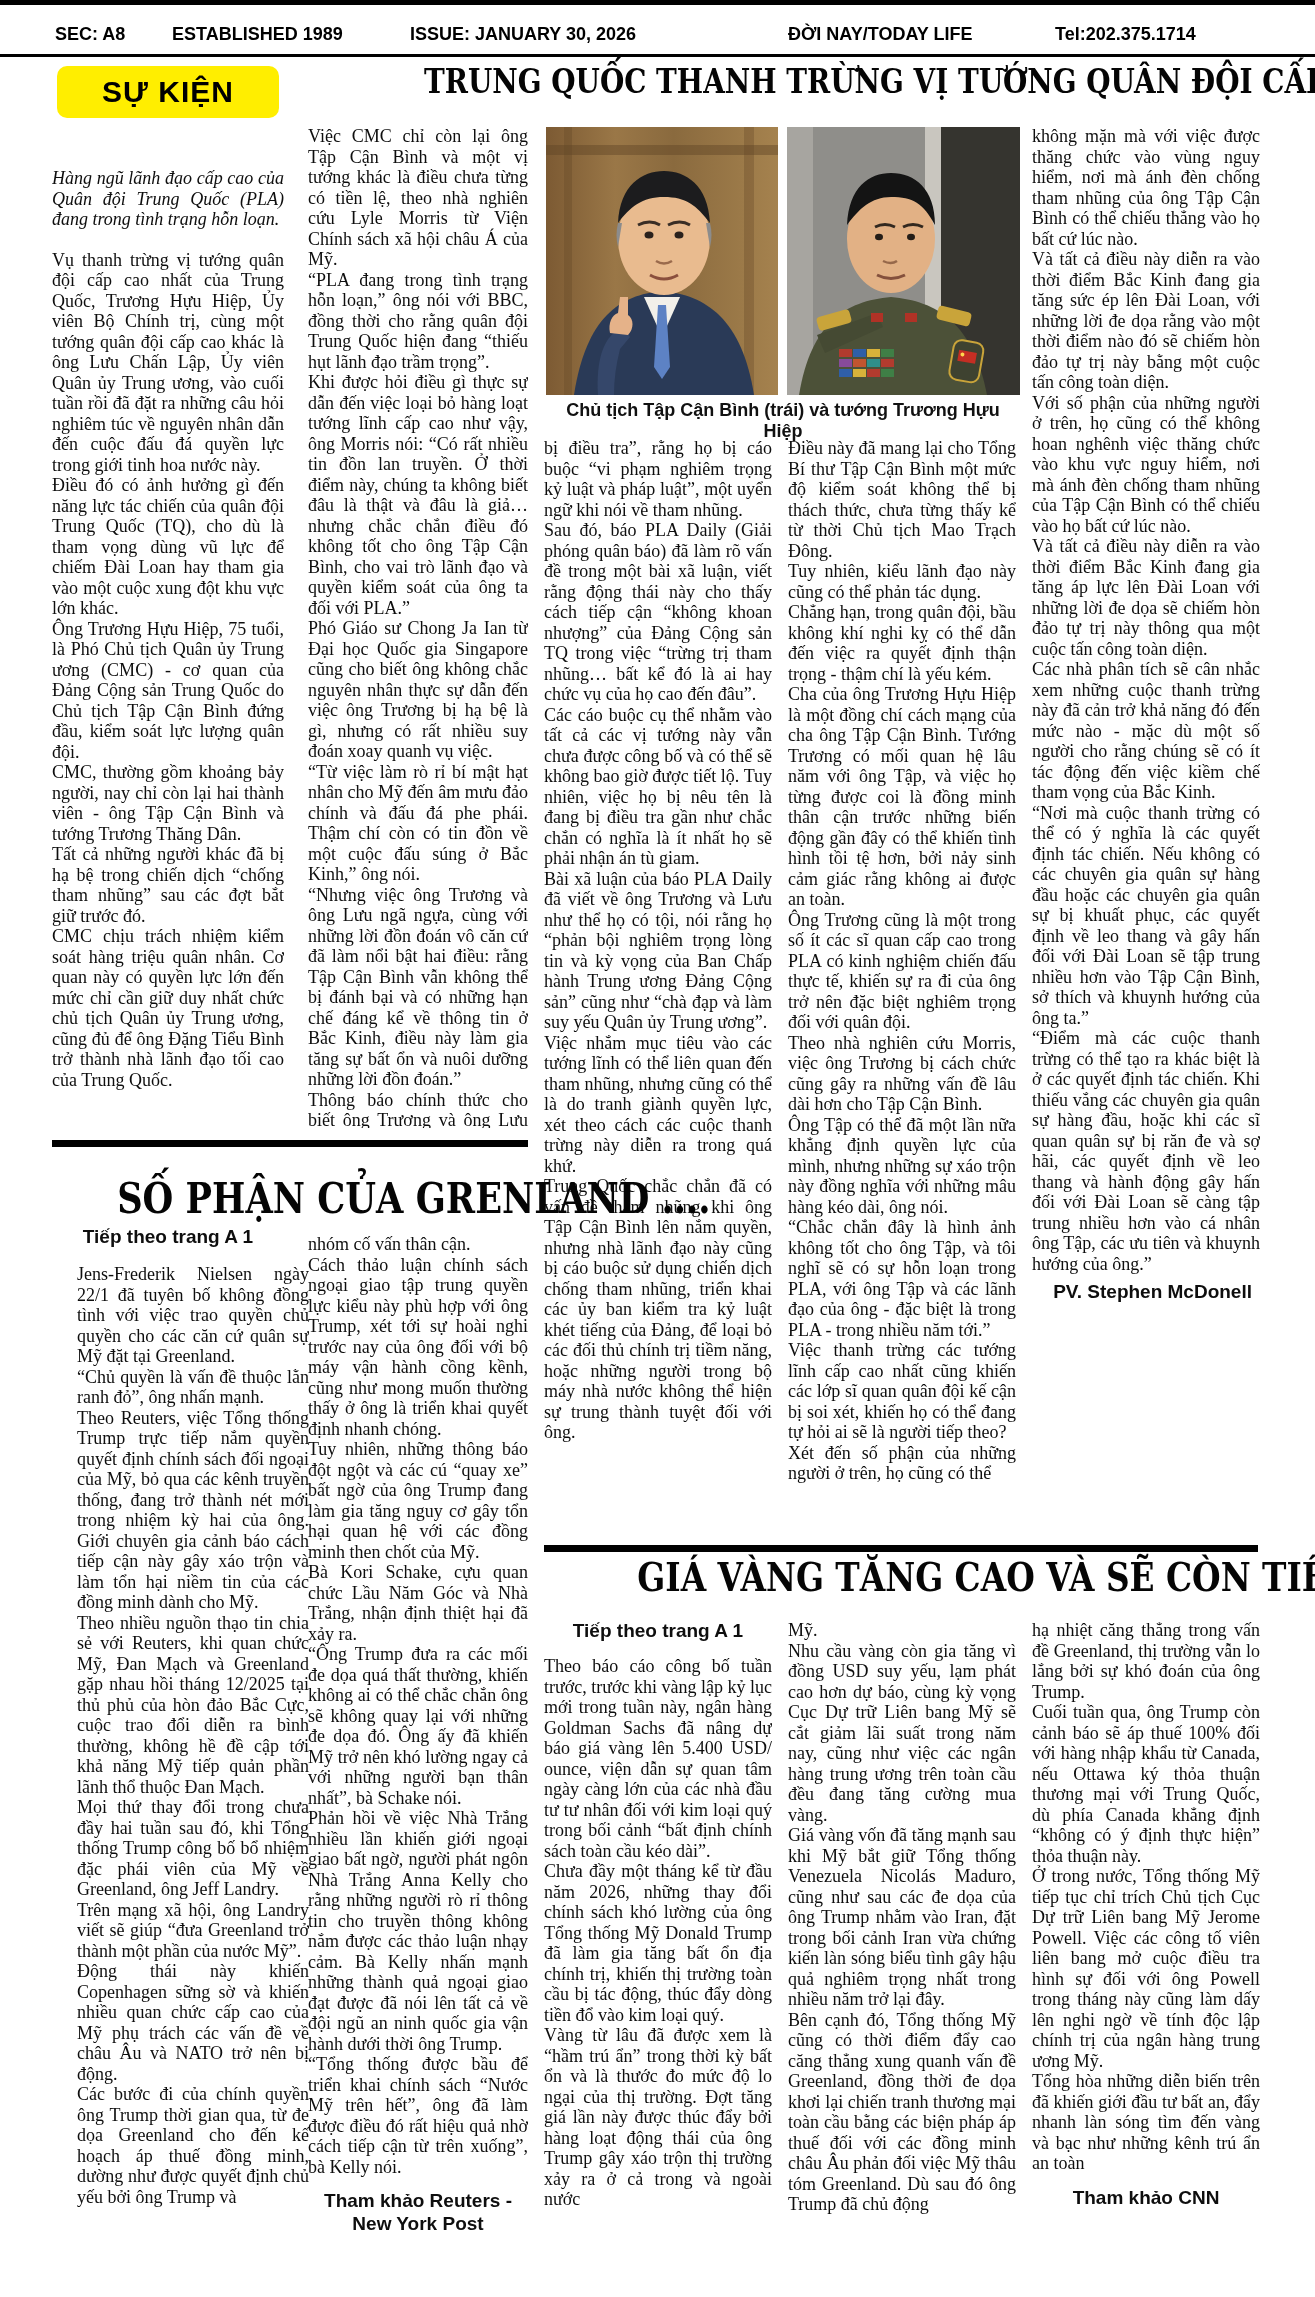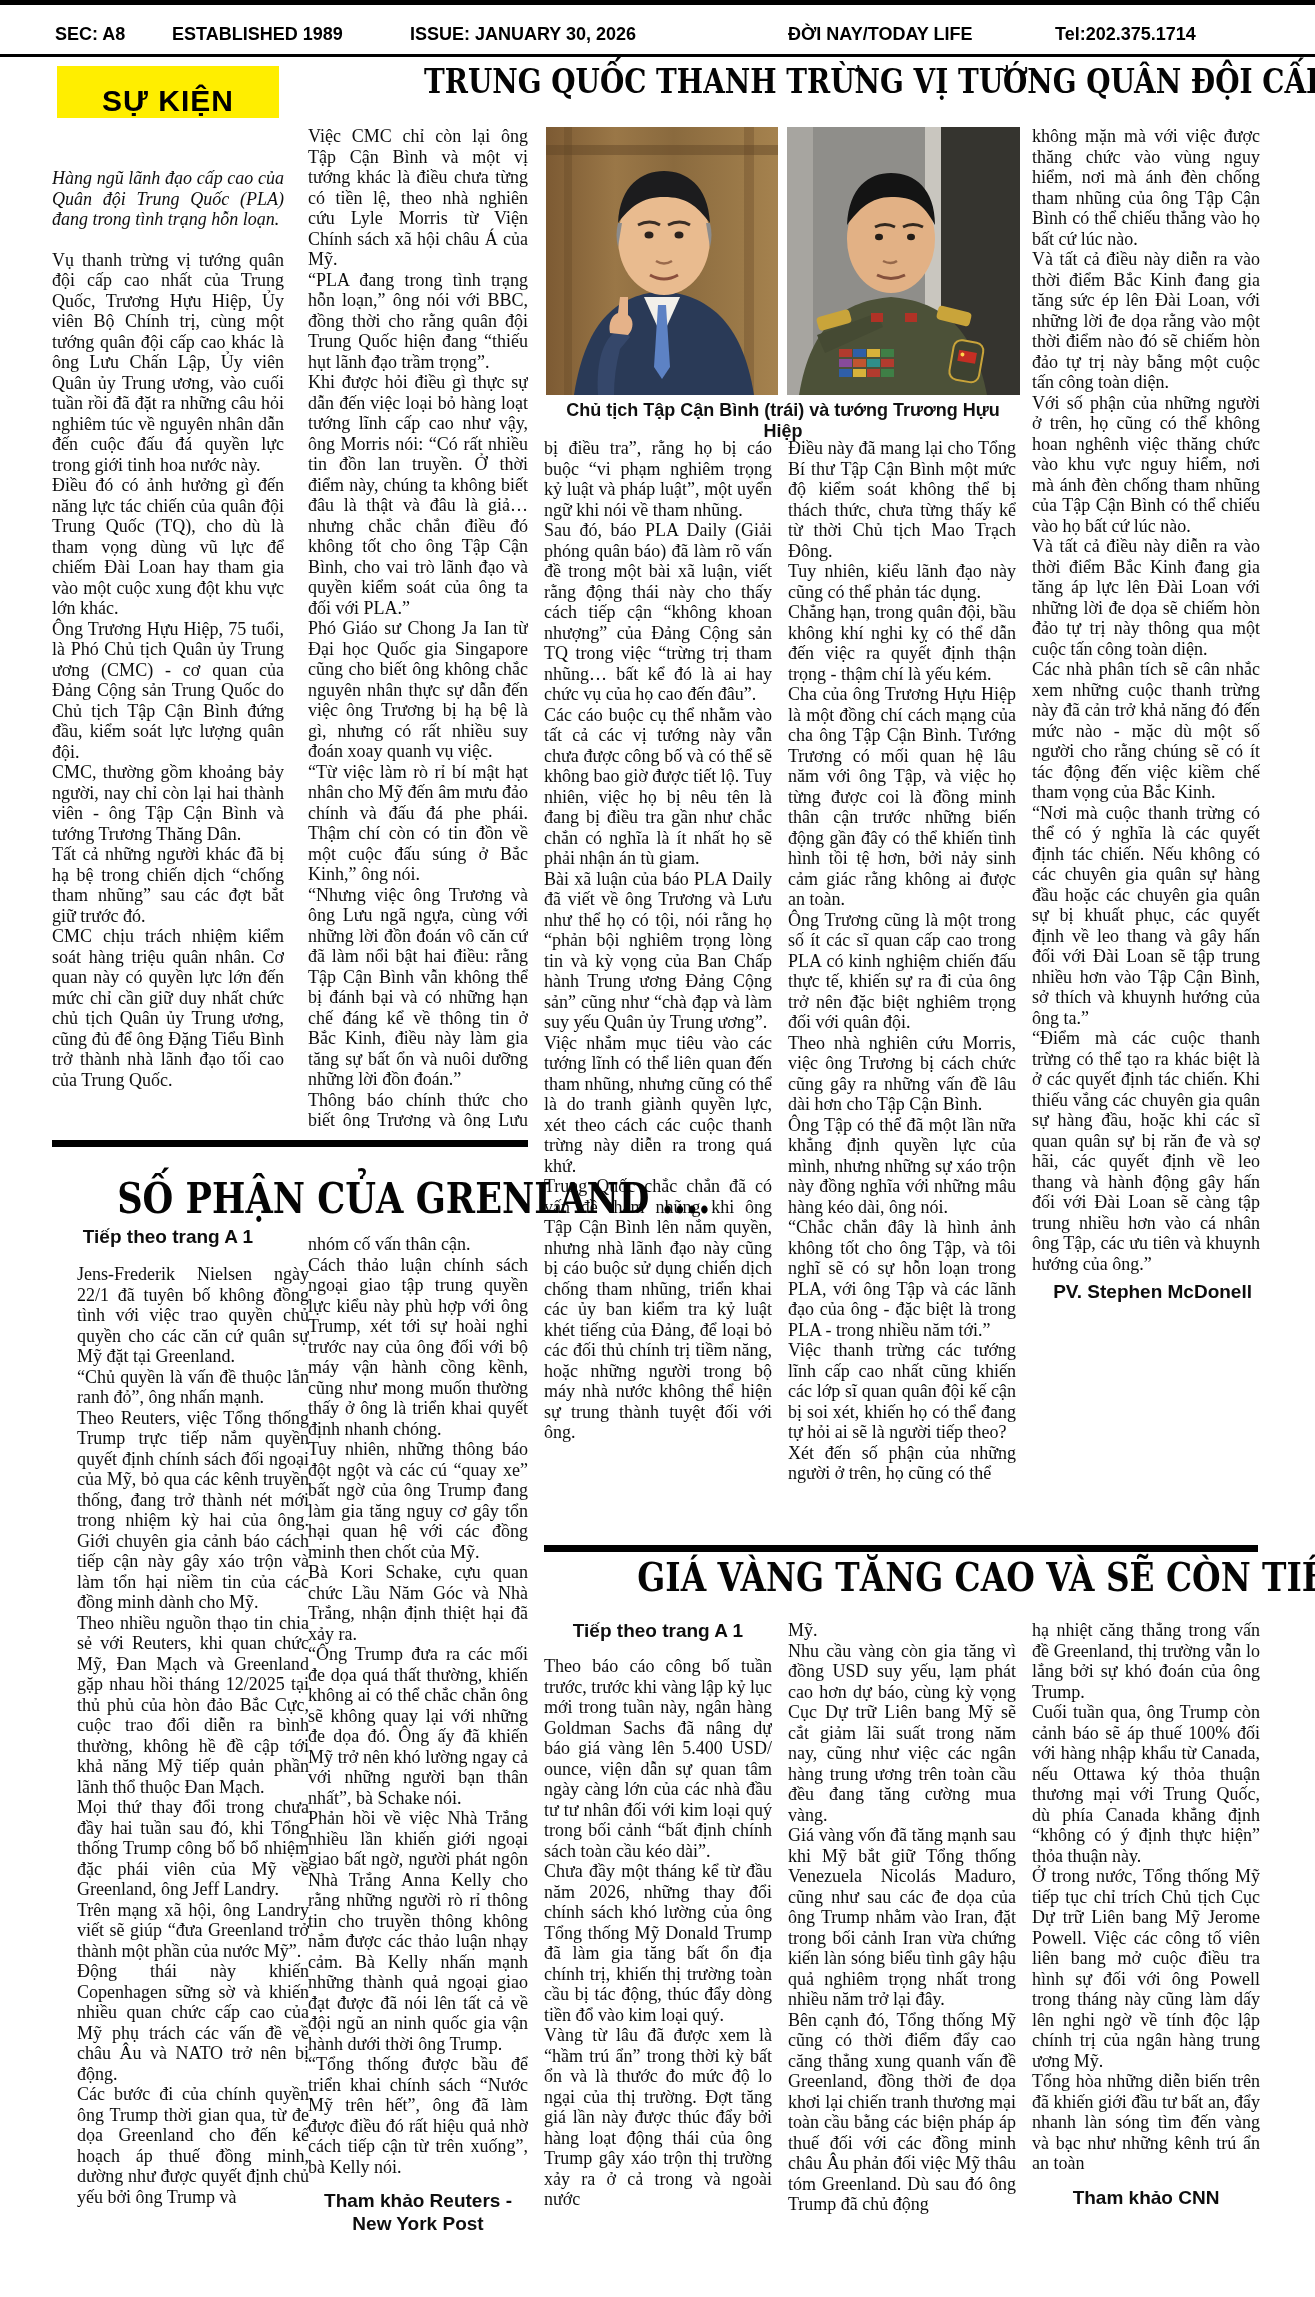--- a/index.html
+++ b/index.html
@@ -6,22 +6,22 @@
   #page{position:relative;width:1315px;height:2297px;background:#fff;overflow:hidden;
         font-family:"Liberation Serif",serif;color:#0e0e0e;}
   .abs{position:absolute;}
   .toprule{left:0;top:0;width:1315px;height:5px;background:#000;}
   .mastrow{left:0;top:24px;width:1315px;height:26px;font-family:"Liberation Sans",sans-serif;
            font-weight:bold;font-size:18px;color:#000;}
   .mastrow span{position:absolute;top:0;white-space:nowrap;}
   .m-sec{left:55px;} .m-est{left:172px;} .m-issue{left:410px;} .m-paper{left:788px;} .m-tel{left:1055px;}
   .mastrule{left:0;top:54px;width:1315px;height:3px;background:#000;}
   .kicker{left:57px;top:66px;width:222px;height:52px;background:#ffee00;display:flex;
-          align-items:flex-end;justify-content:center;font-family:"Liberation Sans",sans-serif;
-          font-weight:bold;font-size:30px;color:#000;letter-spacing:1px;}
+          align-items:center;justify-content:center;font-family:"Liberation Sans",sans-serif;
+          font-weight:bold;font-size:30px;color:#000;letter-spacing:1px;border-radius:10px;}
   .headline{font-family:"DejaVu Serif",serif;font-weight:bold;color:#050505;text-align:center;line-height:1.04;}
   .headline>span{display:inline-block;transform:scaleX(.82);transform-origin:center;white-space:nowrap;}
   .h1{left:305px;top:64px;width:1000px;font-size:34px;}
   .h2{left:52px;top:1176px;width:476px;font-size:43px;}
   .h3{left:544px;top:1556px;width:714px;font-size:40px;}
   .bar{background:#000;height:7px;}
   .bar2{left:52px;top:1140px;width:476px;}
   .bar3{left:544px;top:1545px;width:714px;}
   .col{font-size:18px;line-height:20.5px;text-align:justify;overflow:hidden;}
   .col p{margin:0;}

